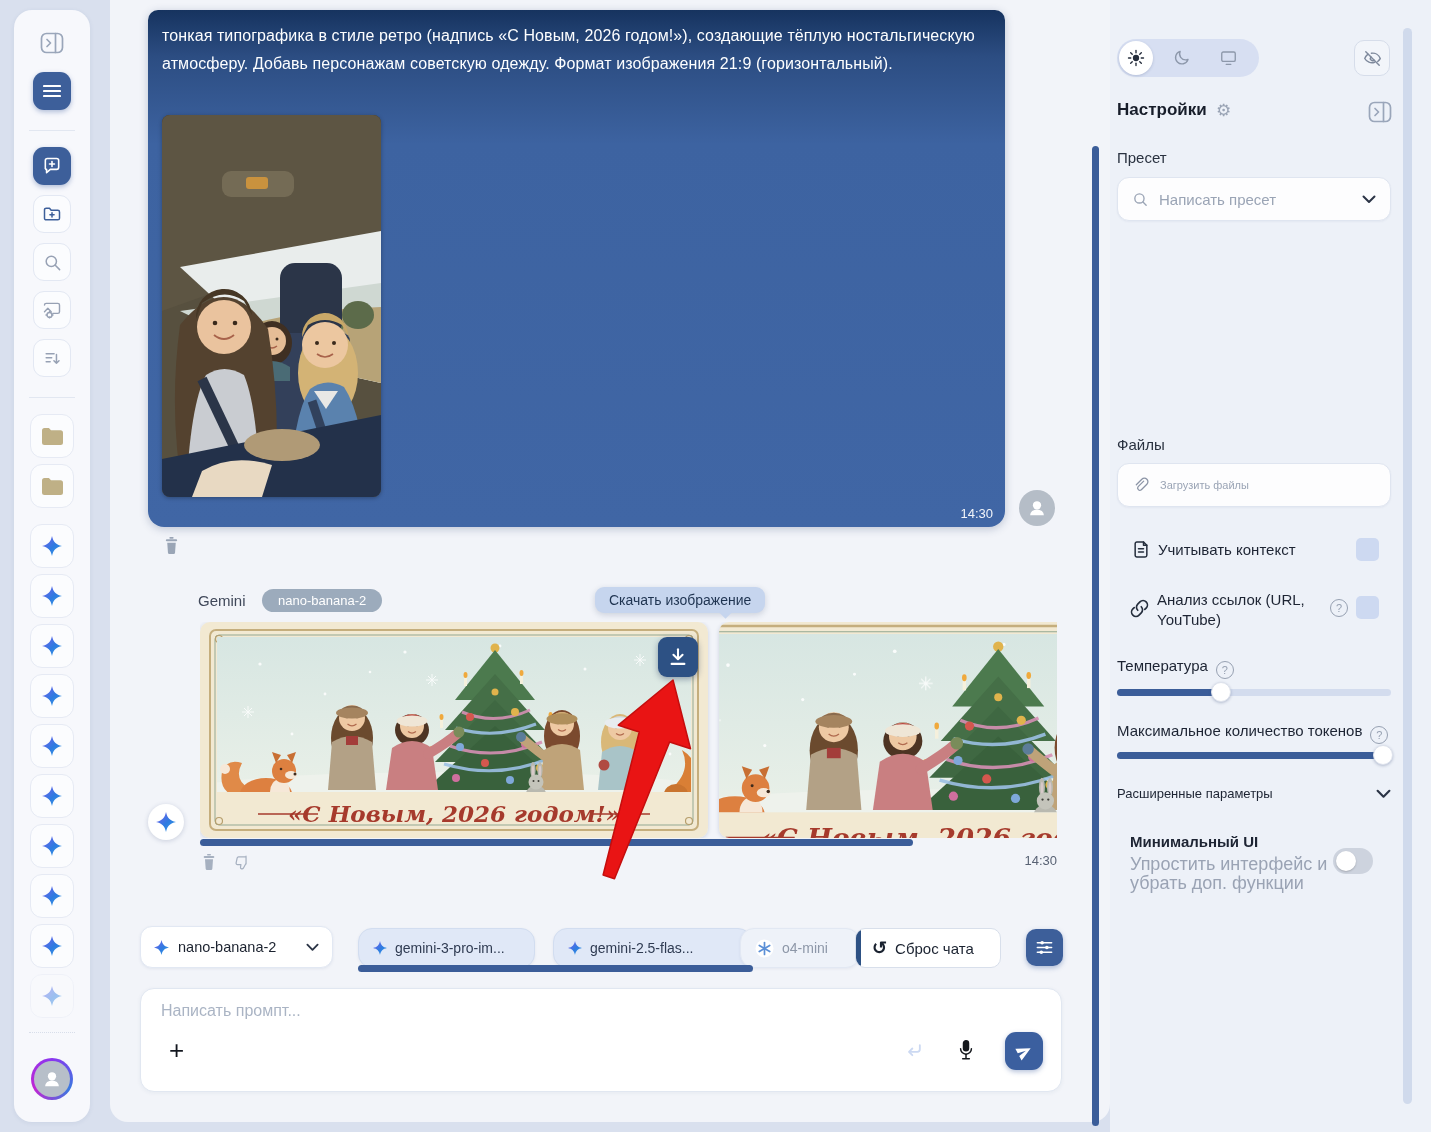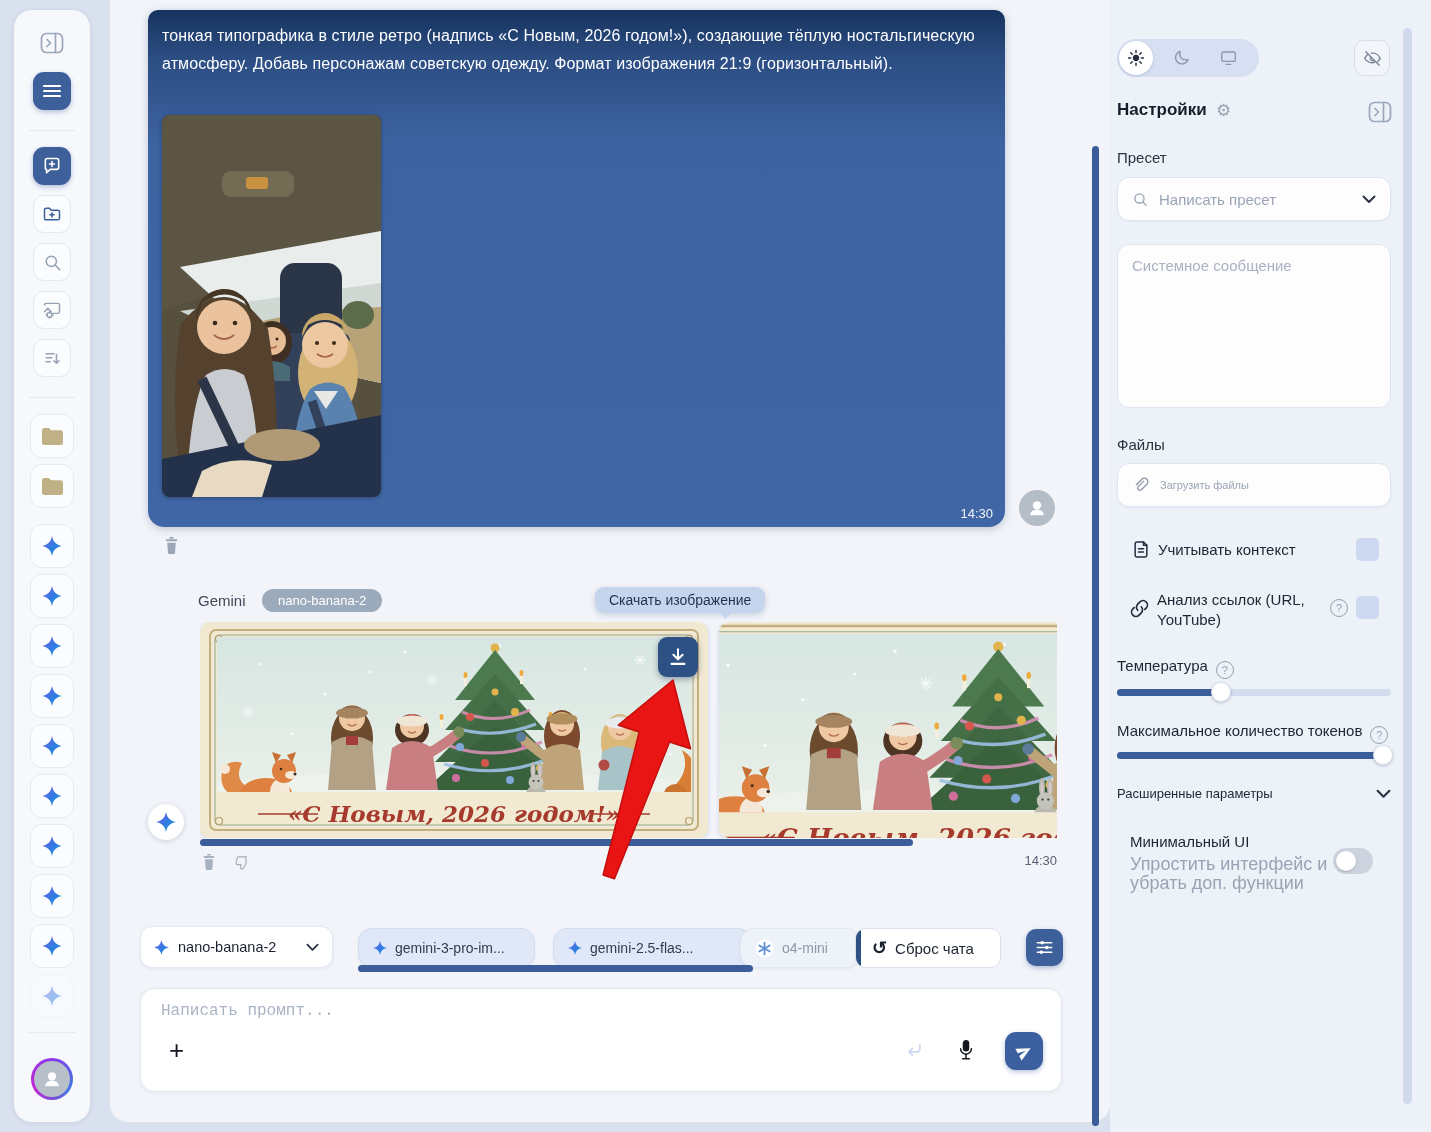--- a/index.html
+++ b/index.html
@@ -74,21 +74,21 @@
              border-radius:10px;display:flex;align-items:center;gap:8px;padding-left:16px;font-size:15px;color:#1a2230;overflow:hidden}
   .reset-accent{position:absolute;left:0;top:0;bottom:0;width:5px;background:#2d5184;border-radius:10px 0 0 10px}
   .reset-glyph{font-size:18px;font-weight:bold;color:#1a2230;line-height:1}
   .tune-btn{position:absolute;left:916px;top:929px;width:37px;height:37px;border-radius:10px;background:#3d5f9a;
             display:flex;align-items:center;justify-content:center;box-shadow:0 2px 5px rgba(45,80,150,.35)}
   .hscroll2{position:absolute;left:248px;top:965px;width:395px;height:7px;border-radius:4px;background:#3b5d99}
 
   .composer{position:absolute;left:30px;top:988px;width:922px;height:104px;background:#fff;border:1px solid #e1e7f1;
             border-radius:14px;box-shadow:0 1px 4px rgba(40,60,110,.06)}
   .composer textarea{position:absolute;left:20px;top:13px;width:860px;height:42px;border:none;outline:none;resize:none;
-            background:transparent;font-family:Liberation Mono, monospace;font-size:16px;color:#c2410c}
+            background:transparent;font-family:Liberation Sans, sans-serif;font-size:16px;color:#c2410c}
   .composer textarea::placeholder{color:#aab4c4}
   .plus-btn{position:absolute;left:28px;top:48px;font-size:26px;font-weight:500;color:#12161e;line-height:1}
   .ret-ico{position:absolute;left:763px;top:52px;color:#ccd9f2}
   .mic-btn{position:absolute;left:815px;top:50px;color:#15181d}
   .send-btn{position:absolute;left:864px;top:43px;width:38px;height:38px;border-radius:11px;background:#3b5f9f;
             display:flex;align-items:center;justify-content:center;box-shadow:0 2px 5px rgba(45,80,150,.35)}
 
   .vscroll{position:absolute;left:1092px;top:146px;width:7px;height:980px;border-radius:4px;background:#3b5d99}
 
   
@@ -121,21 +121,21 @@
   .checkbox{position:absolute;width:23px;height:23px;border-radius:5px;background:#cdd9f1}
   .help{position:absolute;width:18px;height:18px;border:1.5px solid #97a1b2;border-radius:50%;color:#97a1b2;
         font-size:11px;display:flex;align-items:center;justify-content:center}
   .help.inline{position:static;display:inline-flex;margin-left:8px;transform:translateY(3px)}
   .slider{position:absolute;left:1117px;width:274px;height:7px;border-radius:4px;background:#d3dcee}
   .slider .fill{position:relative;height:7px;border-radius:4px;background:#3b5d99}
   .slider .thumb{position:absolute;right:-10px;top:-7px;width:20px;height:20px;border-radius:50%;background:#fff;
                  border:1px solid #dde2ec;box-shadow:0 1px 3px rgba(40,60,110,.3)}
   .adv-row{position:absolute;left:1117px;top:786px;width:274px;display:flex;justify-content:space-between;align-items:center}
   .adv-row .lbl{font-size:13px;color:#1d2433}
-  .min-label{position:absolute;left:1130px;top:833px;font-size:15px;font-weight:400;color:#1d2433}
+  .min-label{position:absolute;left:1130px;top:833px;font-size:15px;font-weight:700;color:#1d2433}
   .min-desc{position:absolute;left:1130px;top:855px;width:200px;font-size:18px;line-height:19px;color:#9aa3b4}
   .toggle{position:absolute;left:1333px;top:848px;width:40px;height:26px;border-radius:13px;background:#cdd3de}
   .toggle .knob{position:absolute;left:3px;top:3px;width:20px;height:20px;border-radius:50%;background:#fff;box-shadow:0 1px 2px rgba(0,0,0,.2)}
 
   svg{display:block}
   .card-caption{font-family:"DejaVu Serif",serif;font-style:italic;font-weight:bold}
 </style>
 </head>
 <body>
 
@@ -687,23 +687,20 @@
   <svg width="17" height="17" viewBox="0 0 24 24" fill="none" stroke="#9aa4b5" stroke-width="1.9" stroke-linecap="round">
         <circle cx="10.5" cy="10.5" r="6.5"></circle>
         <line x1="15.5" y1="15.5" x2="20" y2="20"></line>
       </svg>
   <span class="ph">Написать пресет</span>
   <svg width="14" height="9" viewBox="0 0 14 9" fill="none" stroke="#2b3446" stroke-width="2" stroke-linecap="round" stroke-linejoin="round">
         <path d="M1.5 1.5 L7 7 L12.5 1.5"></path>
       </svg>
 </div>
 
-<div class="sys-area">
-  <textarea placeholder="Системное сообщение" style=""></textarea>
-</div>
 
 <div class="sec-label" style="left:1117px;top:436px">Файлы</div>
 <div class="upload-btn">
   <svg width="17" height="18" viewBox="0 0 24 24" fill="none" stroke="#8b94a6" stroke-width="1.8" stroke-linecap="round" stroke-linejoin="round">
         <path d="M16.5 6.5l-7.8 7.8a3.2 3.2 0 0 0 4.5 4.5l7.8-7.8a5 5 0 0 0-7.1-7.1L6.1 11.7"></path>
       </svg>
   <span class="ph">Загрузить файлы</span>
 </div>
 
 <div class="opt-ico" style="left:1131px;top:539px">

